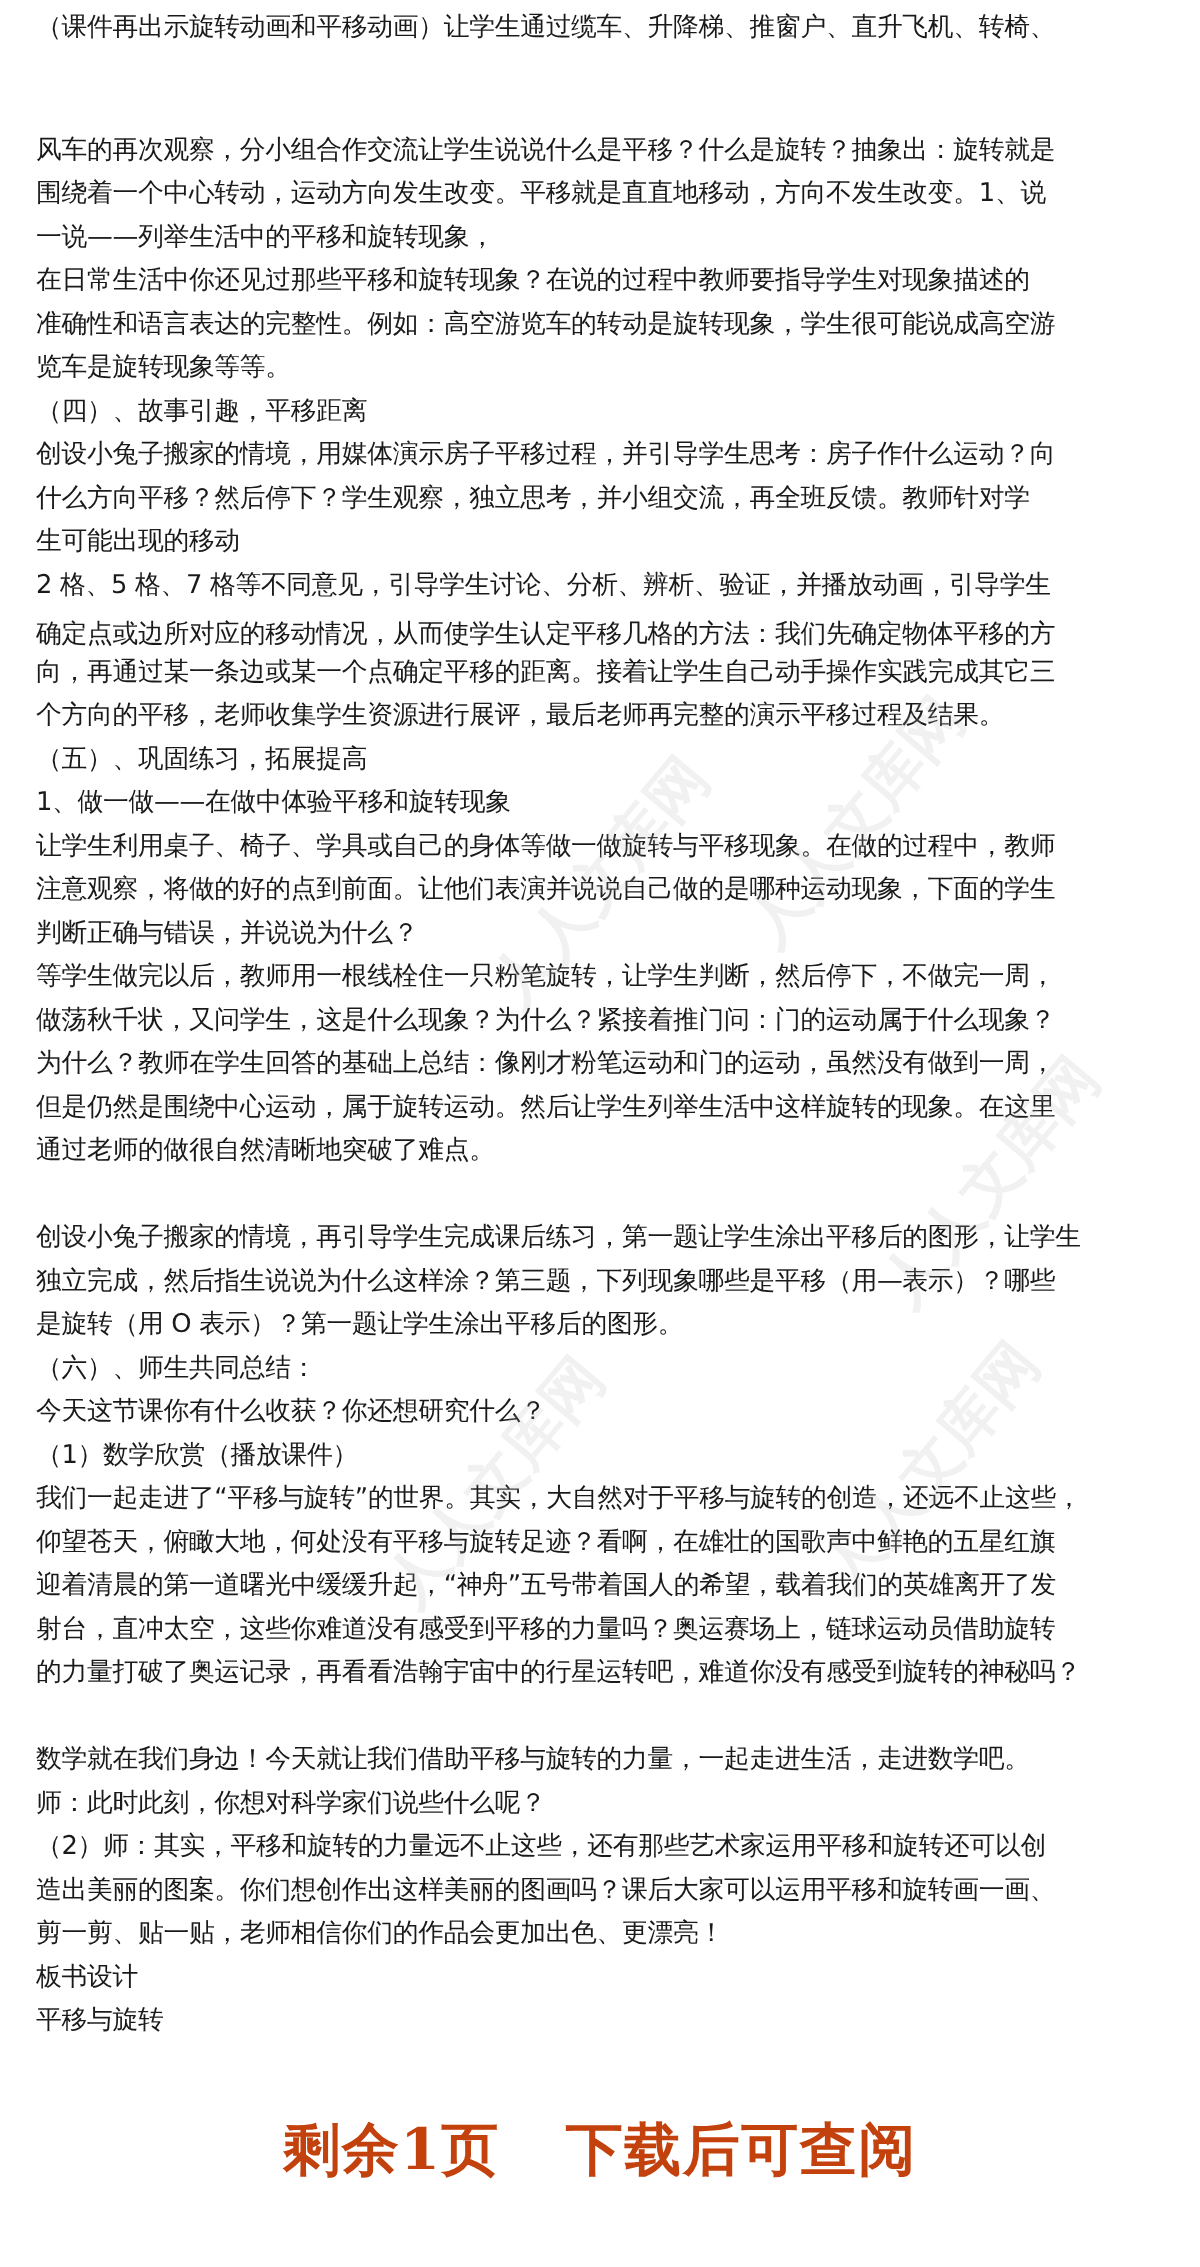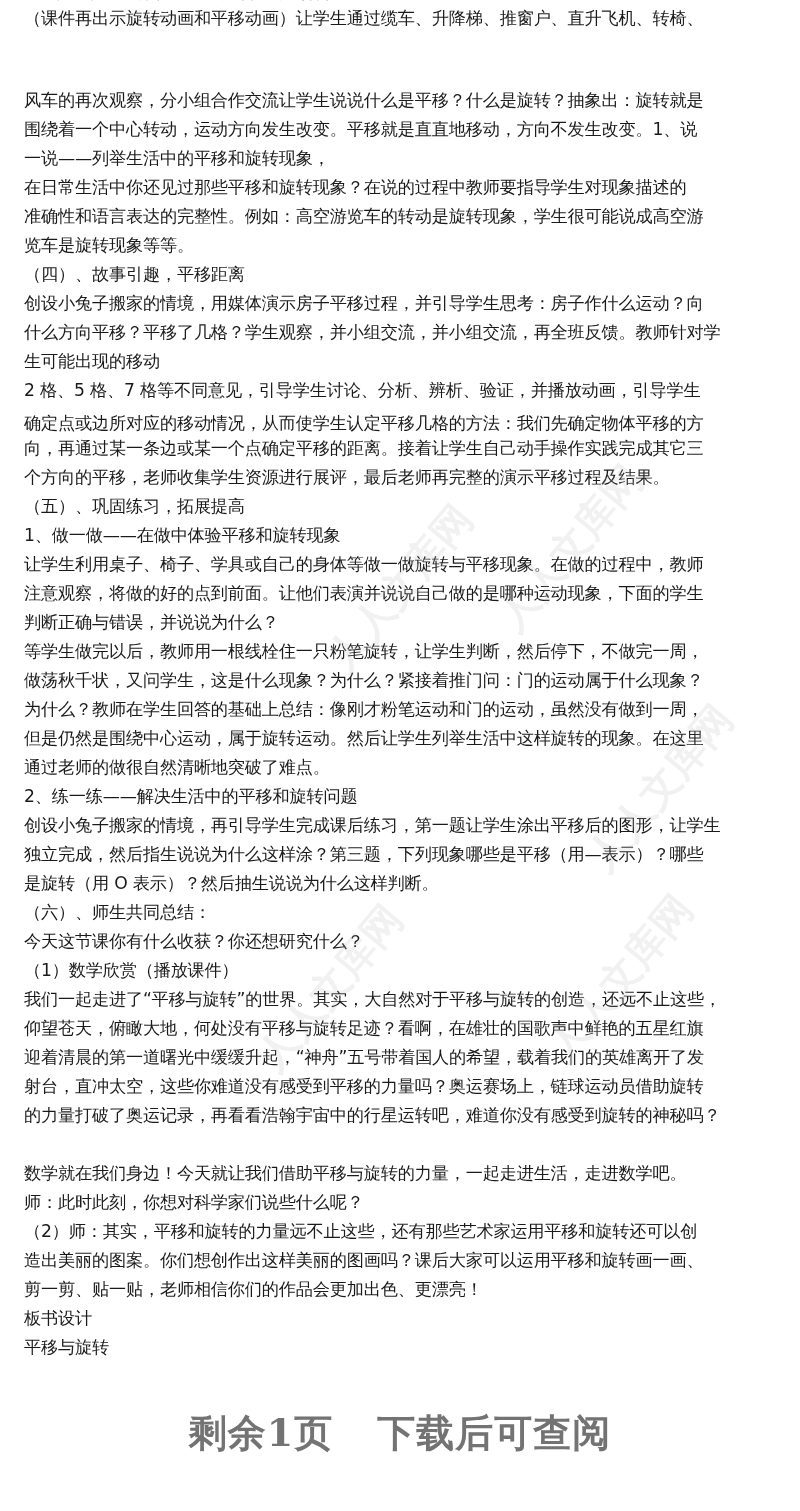--- a/index.html
+++ b/index.html
@@ -15,60 +15,59 @@
     letter-spacing: -0.2px;
   }
   .cut { top: -22px; color: #333; }
   .watermark {
     position: absolute; color: rgba(180,180,180,0.18); font-size: 40px;
     transform: rotate(-50deg); font-weight: bold; pointer-events: none;
   }
   .footer-banner {
     position: absolute; left: 0; width: 800px; top: 1408px; text-align: center;
     font-family: "DejaVu Serif", "Liberation Serif", serif;
-    font-size: 38px; font-weight: bold; color: #737373; letter-spacing: 1px;
+    font-size: 38px; font-weight: bold; color: #c2410c; letter-spacing: 1px;
   }
   .footer-banner span { display: inline-block; }
   .footer-banner .gap { width: 44px; }
 </style>
 </head>
 <body>
 
 <div class="page">
   <div class="line cut">2、学一学——分析平移和旋转现象的特征</div>
 
   <div class="line" style="top:4px">（课件再出示旋转动画和平移动画）让学生通过缆车、升降梯、推窗户、直升飞机、转椅、</div>
   <div class="line" style="top:86px">风车的再次观察，分小组合作交流让学生说说什么是平移？什么是旋转？抽象出：旋转就是</div>
   <div class="line" style="top:115px">围绕着一个中心转动，运动方向发生改变。平移就是直直地移动，方向不发生改变。1、说</div>
   <div class="line" style="top:144px">一说——列举生活中的平移和旋转现象，</div>
   <div class="line" style="top:173px">在日常生活中你还见过那些平移和旋转现象？在说的过程中教师要指导学生对现象描述的</div>
   <div class="line" style="top:202px">准确性和语言表达的完整性。例如：高空游览车的转动是旋转现象，学生很可能说成高空游</div>
   <div class="line" style="top:231px">览车是旋转现象等等。</div>
   <div class="line" style="top:260px">（四）、故事引趣，平移距离</div>
   <div class="line" style="top:289px">创设小兔子搬家的情境，用媒体演示房子平移过程，并引导学生思考：房子作什么运动？向</div>
-  <div class="line" style="top:318px">什么方向平移？平移了几格？学生观察，并小组交流，并小组交流，再全班反馈。教师针对学</div>
+  <div class="line" style="top:318px">什么方向平移？然后停下？学生观察，独立思考，并小组交流，再全班反馈。教师针对学</div>
   <div class="line" style="top:347px">生可能出现的移动</div>
   <div class="line" style="top:376px">2 格、5 格、7 格等不同意见，引导学生讨论、分析、辨析、验证，并播放动画，引导学生</div>
   <div class="line" style="top:409px">确定点或边所对应的移动情况，从而使学生认定平移几格的方法：我们先确定物体平移的方</div>
   <div class="line" style="top:434px">向，再通过某一条边或某一个点确定平移的距离。接着让学生自己动手操作实践完成其它三</div>
   <div class="line" style="top:463px">个方向的平移，老师收集学生资源进行展评，最后老师再完整的演示平移过程及结果。</div>
   <div class="line" style="top:492px">（五）、巩固练习，拓展提高</div>
   <div class="line" style="top:521px">1、做一做——在做中体验平移和旋转现象</div>
   <div class="line" style="top:550px">让学生利用桌子、椅子、学具或自己的身体等做一做旋转与平移现象。在做的过程中，教师</div>
   <div class="line" style="top:579px">注意观察，将做的好的点到前面。让他们表演并说说自己做的是哪种运动现象，下面的学生</div>
   <div class="line" style="top:608px">判断正确与错误，并说说为什么？</div>
   <div class="line" style="top:637px">等学生做完以后，教师用一根线栓住一只粉笔旋转，让学生判断，然后停下，不做完一周，</div>
   <div class="line" style="top:666px">做荡秋千状，又问学生，这是什么现象？为什么？紧接着推门问：门的运动属于什么现象？</div>
   <div class="line" style="top:695px">为什么？教师在学生回答的基础上总结：像刚才粉笔运动和门的运动，虽然没有做到一周，</div>
   <div class="line" style="top:724px">但是仍然是围绕中心运动，属于旋转运动。然后让学生列举生活中这样旋转的现象。在这里</div>
   <div class="line" style="top:753px">通过老师的做很自然清晰地突破了难点。</div>
-  <div class="line" style="top:782px">2、练一练——解决生活中的平移和旋转问题</div>
   <div class="line" style="top:811px">创设小兔子搬家的情境，再引导学生完成课后练习，第一题让学生涂出平移后的图形，让学生</div>
   <div class="line" style="top:840px">独立完成，然后指生说说为什么这样涂？第三题，下列现象哪些是平移（用—表示）？哪些</div>
-  <div class="line" style="top:869px">是旋转（用 O 表示）？然后抽生说说为什么这样判断。</div>
+  <div class="line" style="top:869px">是旋转（用 O 表示）？第一题让学生涂出平移后的图形。</div>
   <div class="line" style="top:898px">（六）、师生共同总结：</div>
   <div class="line" style="top:927px">今天这节课你有什么收获？你还想研究什么？</div>
   <div class="line" style="top:956px">（1）数学欣赏（播放课件）</div>
   <div class="line" style="top:985px">我们一起走进了“平移与旋转”的世界。其实，大自然对于平移与旋转的创造，还远不止这些，</div>
   <div class="line" style="top:1014px">仰望苍天，俯瞰大地，何处没有平移与旋转足迹？看啊，在雄壮的国歌声中鲜艳的五星红旗</div>
   <div class="line" style="top:1043px">迎着清晨的第一道曙光中缓缓升起，“神舟”五号带着国人的希望，载着我们的英雄离开了发</div>
   <div class="line" style="top:1072px">射台，直冲太空，这些你难道没有感受到平移的力量吗？奥运赛场上，链球运动员借助旋转</div>
   <div class="line" style="top:1101px">的力量打破了奥运记录，再看看浩翰宇宙中的行星运转吧，难道你没有感受到旋转的神秘吗？</div>
   <div class="line" style="top:1159px">数学就在我们身边！今天就让我们借助平移与旋转的力量，一起走进生活，走进数学吧。</div>
   <div class="line" style="top:1188px">师：此时此刻，你想对科学家们说些什么呢？</div>

